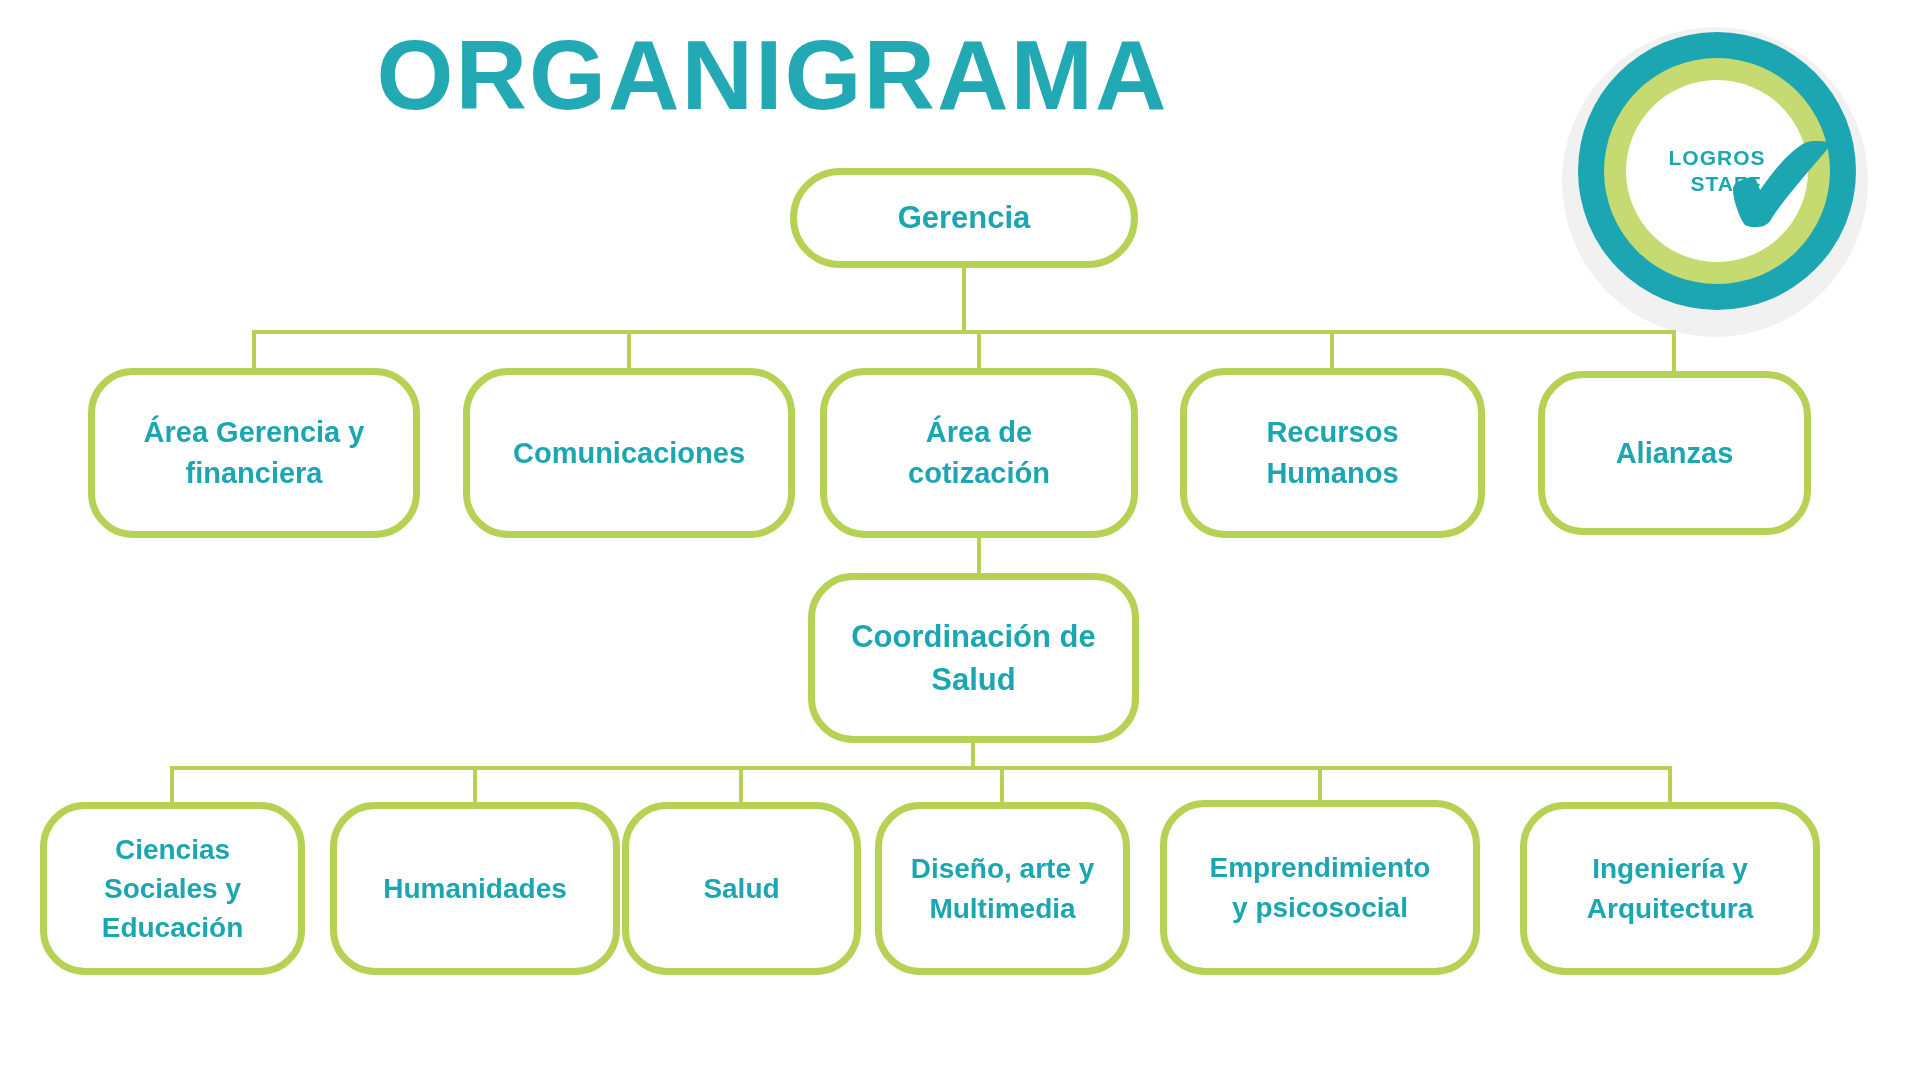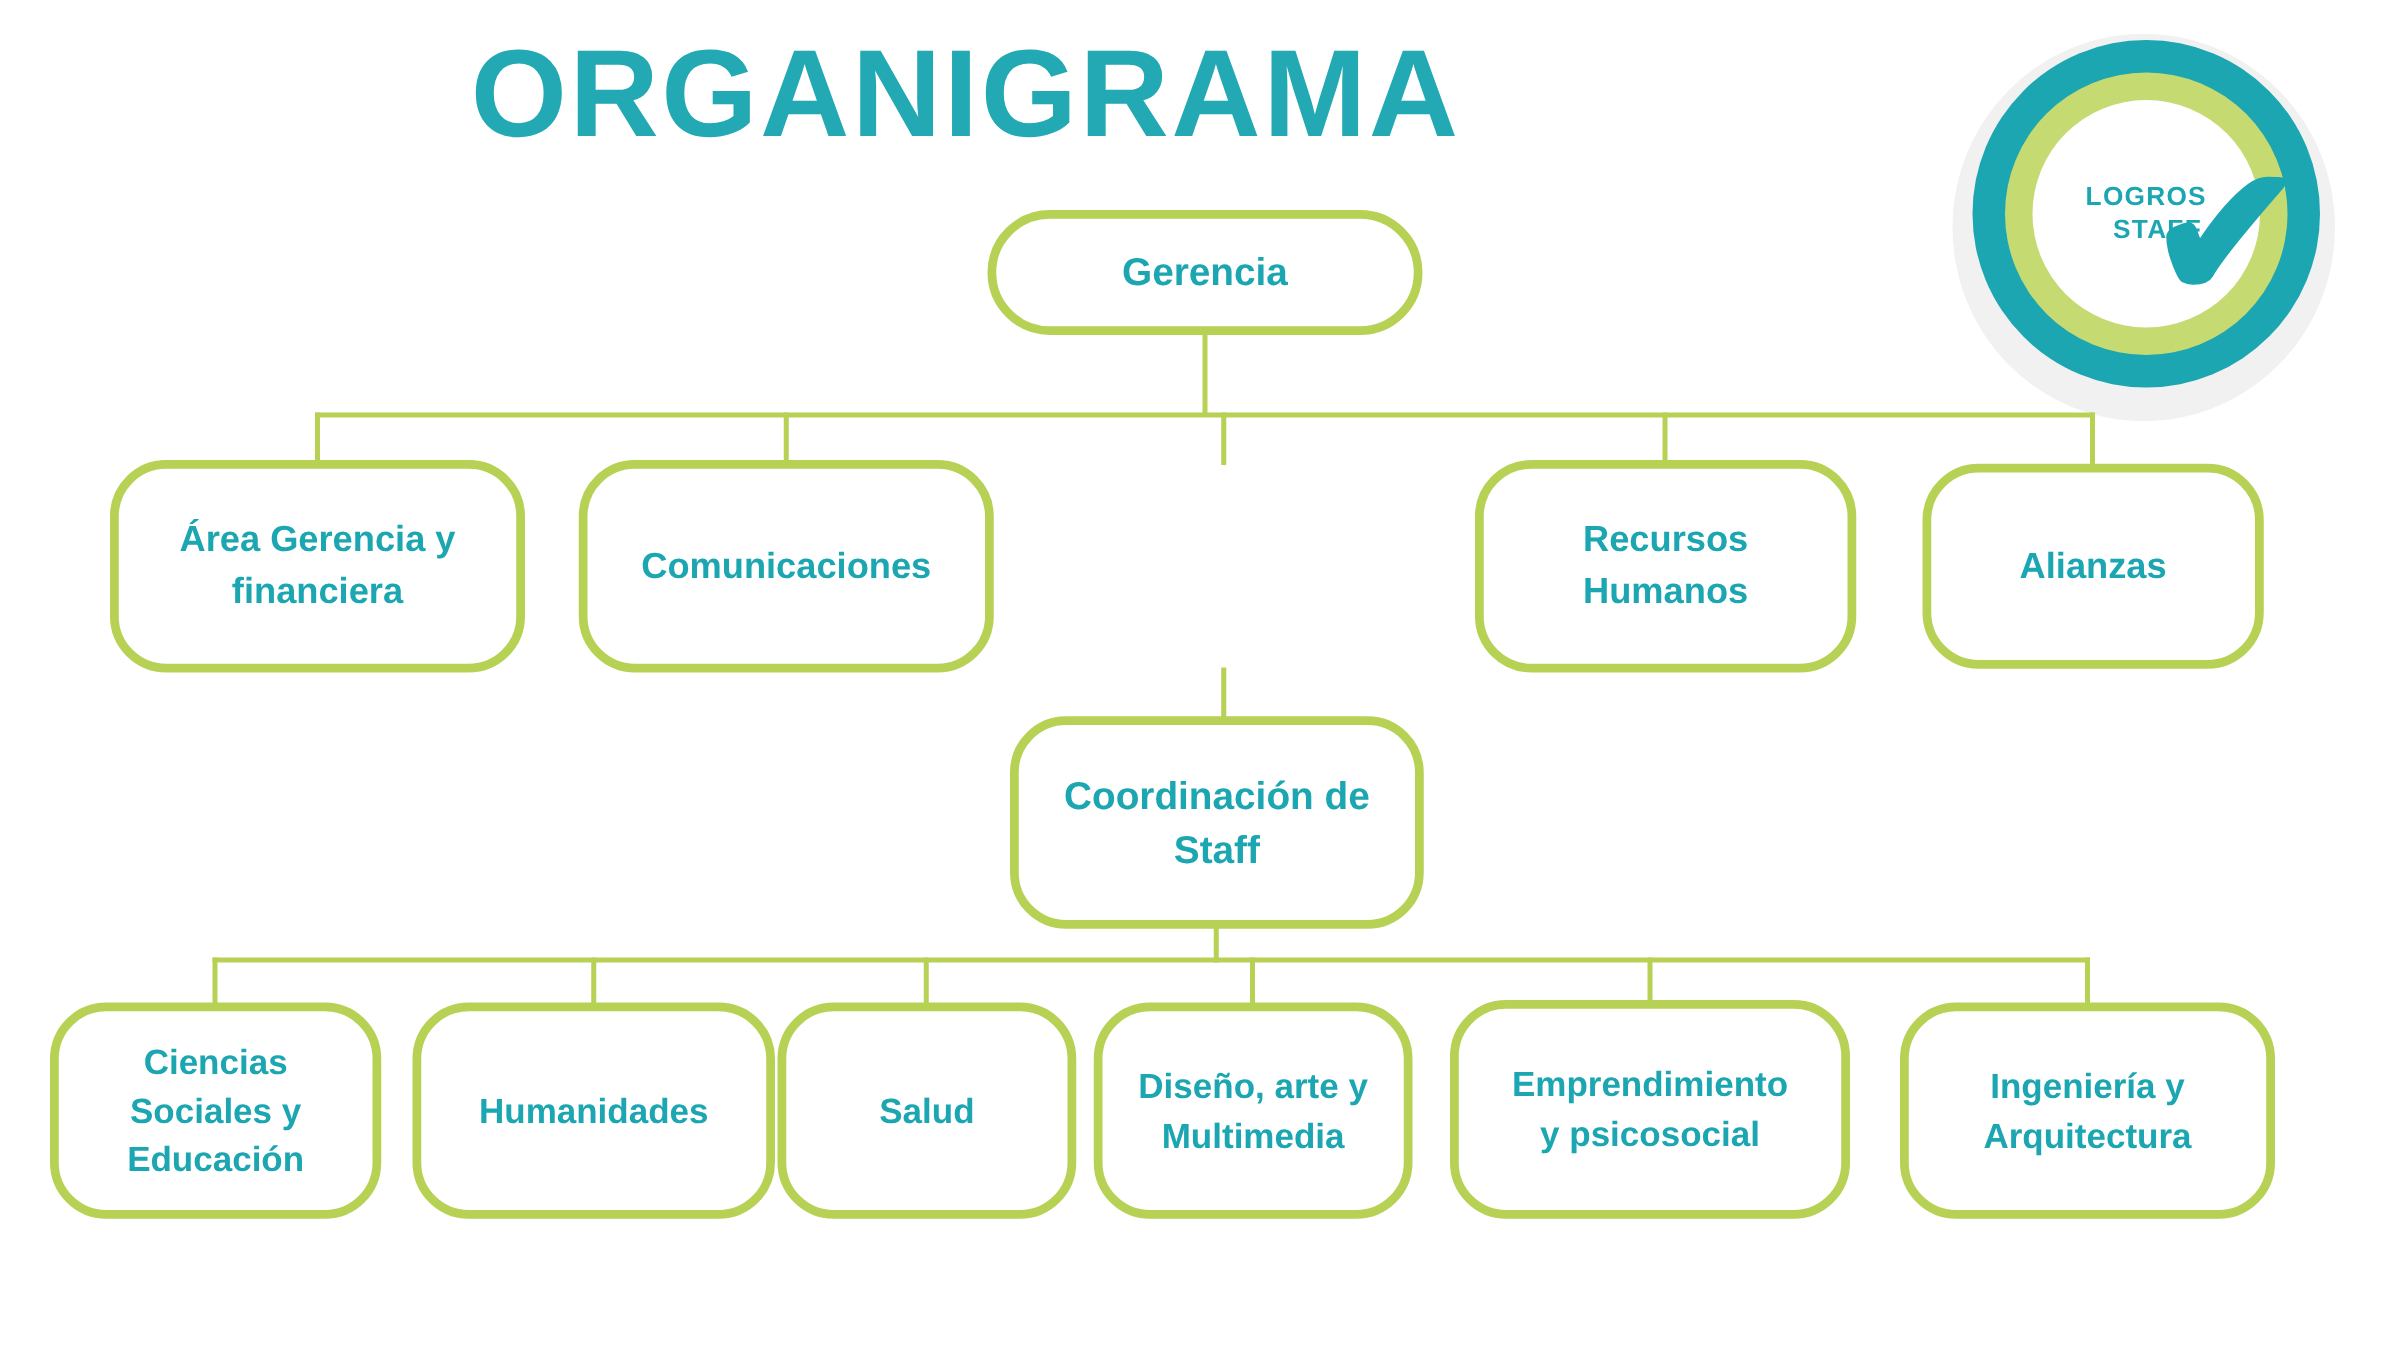--- a/index.html
+++ b/index.html
@@ -91,31 +91,35 @@
     <span class="label">Gerencia</span>
   </div>
 
   <div class="node lvl2-node" style="left:88px; top:368px; width:332px; height:170px;">
     <span class="label">Área Gerencia y
 financiera</span>
   </div>
   <div class="node lvl2-node" style="left:463px; top:368px; width:332px; height:170px;">
     <span class="label">Comunicaciones</span>
   </div>
+  <div class="node lvl2-node" style="left:820px; top:368px; width:318px; height:170px;">
+    <span class="label">Área de
+cotización</span>
+  </div>
   <div class="node lvl2-node" style="left:1180px; top:368px; width:305px; height:170px;">
     <span class="label">Recursos
 Humanos</span>
   </div>
   <div class="node lvl2-node" style="left:1538px; top:371px; width:273px; height:164px;">
     <span class="label">Alianzas</span>
   </div>
 
   <div class="node coord-node" style="left:808px; top:573px; width:331px; height:170px;">
     <span class="label">Coordinación de
-Staff</span>
+Salud</span>
   </div>
 
   <div class="node lvl3-node" style="left:40px; top:802px; width:265px; height:173px;">
     <span class="label">Ciencias
 Sociales y
 Educación</span>
   </div>
   <div class="node lvl3-node" style="left:330px; top:802px; width:290px; height:173px;">
     <span class="label">Humanidades</span>
   </div>

